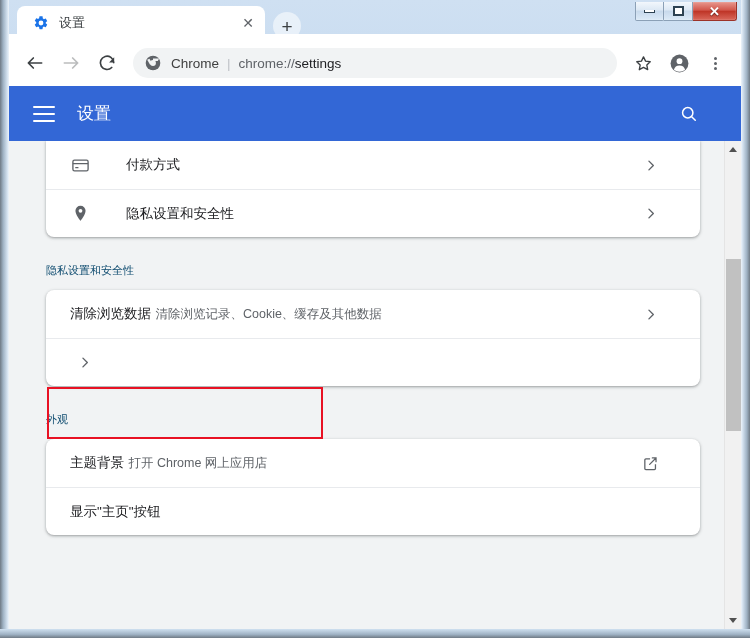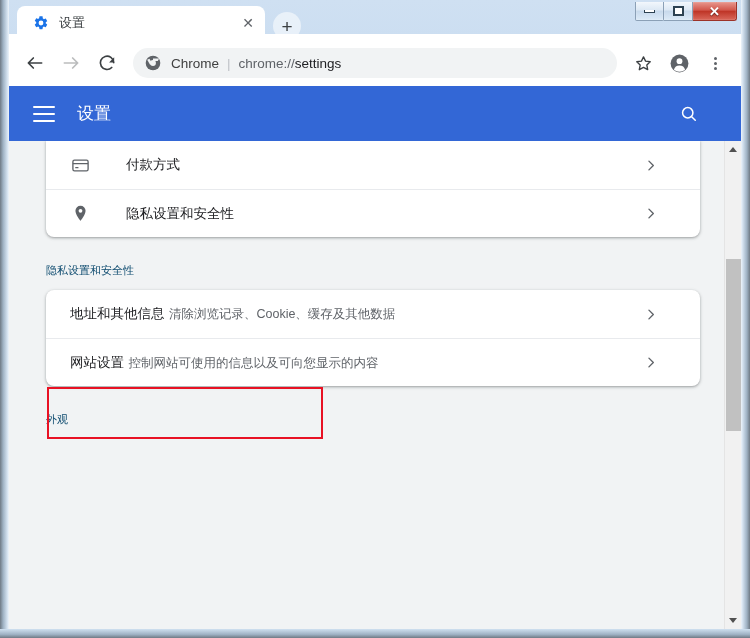--- a/index.html
+++ b/index.html
@@ -352,43 +352,58 @@
                 <path fill="none" stroke="#5f6368" stroke-width="2.2" stroke-linecap="round" stroke-linejoin="round" d="M9.5 5l7 7-7 7"></path>
               </svg>
             </span>
           </div>
         </div>
 
         <div class="section-title">隐私设置和安全性</div>
         <div class="card rounded-all">
           <div class="row first">
             <span class="row-text">
-              <span class="row-title">地址和其他信息</span>
+              <span class="row-title">清除浏览数据</span>
               <span class="row-sub">清除浏览记录、Cookie、缓存及其他数据</span>
             </span>
             <span class="row-end">
               <svg viewBox="0 0 24 24" width="15" height="15">
                 <path fill="none" stroke="#5f6368" stroke-width="2.2" stroke-linecap="round" stroke-linejoin="round" d="M9.5 5l7 7-7 7"></path>
               </svg>
             </span>
           </div>
           <div class="row">
-            <span class="row-text">
-              <span class="row-title">网站设置</span>
-              <span class="row-sub">控制网站可使用的信息以及可向您显示的内容</span>
-            </span>
             <span class="row-end">
               <svg viewBox="0 0 24 24" width="15" height="15">
                 <path fill="none" stroke="#5f6368" stroke-width="2.2" stroke-linecap="round" stroke-linejoin="round" d="M9.5 5l7 7-7 7"></path>
               </svg>
             </span>
           </div>
         </div>
 
         <div class="section-title">外观</div>
+        <div class="card rounded-all">
+          <div class="row first">
+            <span class="row-text">
+              <span class="row-title">主题背景</span>
+              <span class="row-sub">打开 Chrome 网上应用店</span>
+            </span>
+            <span class="row-end">
+              <svg viewBox="0 0 24 24" width="17" height="17">
+                <path fill="none" stroke="#5f6368" stroke-width="1.8" d="M19 13.2V19a1.5 1.5 0 01-1.5 1.5H5.5A1.5 1.5 0 014 19V7a1.5 1.5 0 011.5-1.5h5.9"></path>
+                <path fill="none" stroke="#5f6368" stroke-width="1.8" stroke-linecap="round" d="M14.6 4.2h5.2v5.2M19.4 4.6l-8.6 8.6"></path>
+              </svg>
+            </span>
+          </div>
+          <div class="row">
+            <span class="row-text">
+              <span class="row-title">显示"主页"按钮</span>
+            </span>
+          </div>
+        </div>
 
         <div class="gap"></div>
       </div>
     </div>
 
     <div id="scrollbar">
       <div class="sb-arrow up">
           <span class="sb-tri up"></span>
         </div>
       <div id="sb-thumb"></div>

